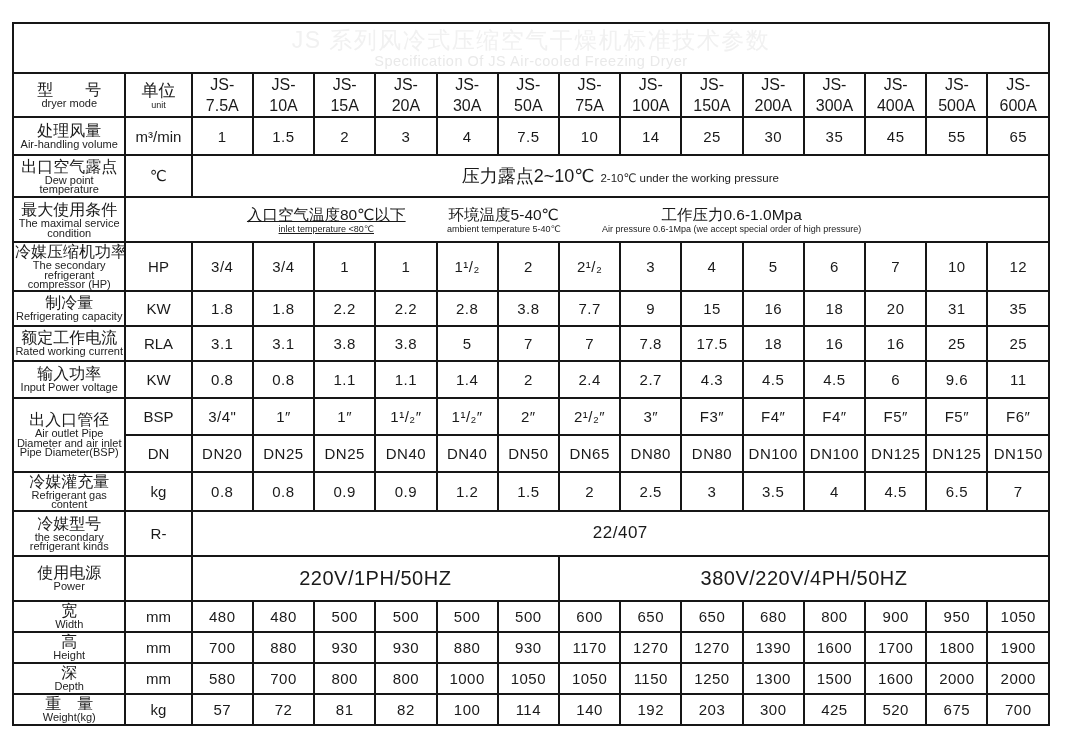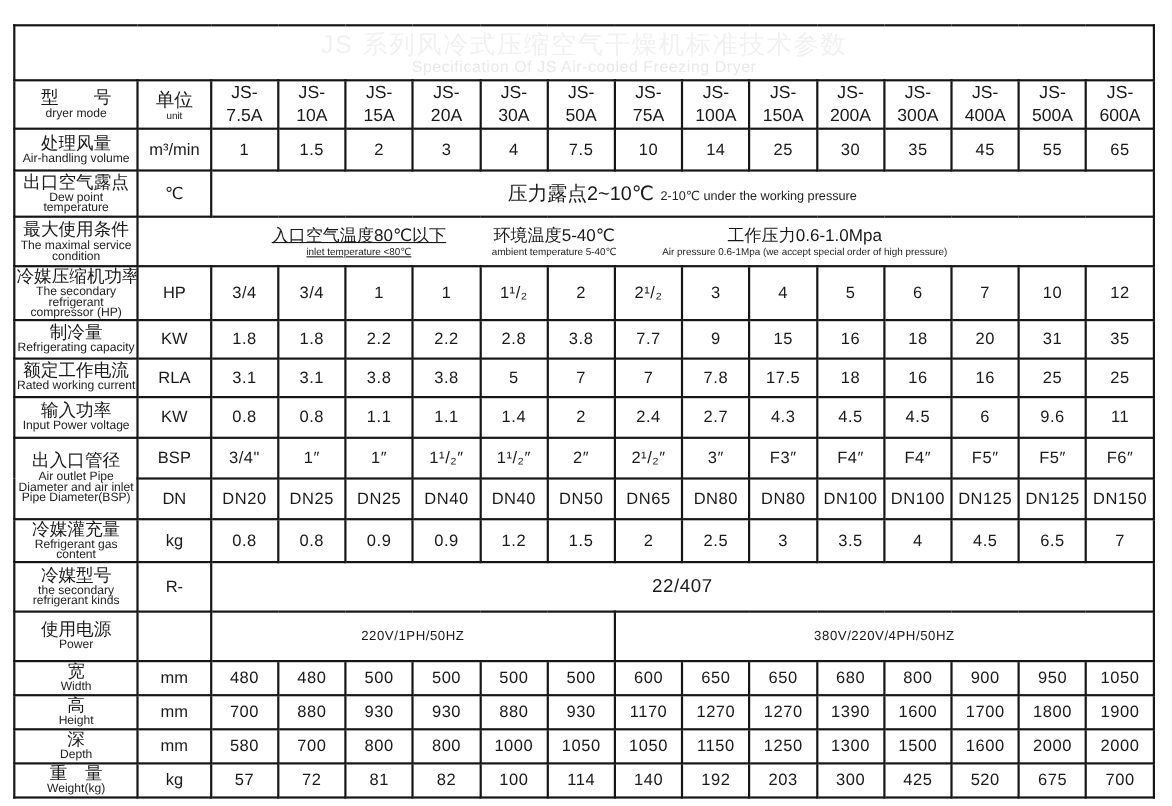--- a/index.html
+++ b/index.html
@@ -52,21 +52,21 @@
   tr[data-row="ref_type"] td{height:43px;}
   tr[data-row="power"] td{height:43px;}
   tr[data-row="width"] td,tr[data-row="height"] td,
   tr[data-row="depth"] td,tr[data-row="weight"] td{height:29px;}
 
   
   .span-zh{font-size:18px;}
   .span-en{font-size:11.5px;color:#222;margin-left:6px;}
   td.dew-span{padding-right:200px;}
   td.plain-span{font-size:17px;letter-spacing:.5px;}
-  td.power-span{font-size:12px;letter-spacing:.5px;border-radius:20px;}
+  td.power-span{font-size:20px;letter-spacing:.5px;border-radius:20px;}
 
   .cond-wrap{display:flex;align-items:center;justify-content:flex-start;width:100%;}
   .cond-group{text-align:center;}
   .cond-group .g-zh{font-size:15.5px;line-height:18px;white-space:nowrap;}
   .cond-group .g-en{font-size:9px;line-height:10px;color:#222;white-space:nowrap;}
   .cond-g1{margin-left:13%;text-decoration:underline;}
   .cond-g2{margin-left:4.5%;}
   .cond-g3{margin-left:4.5%;}
 </style>
 </head>

